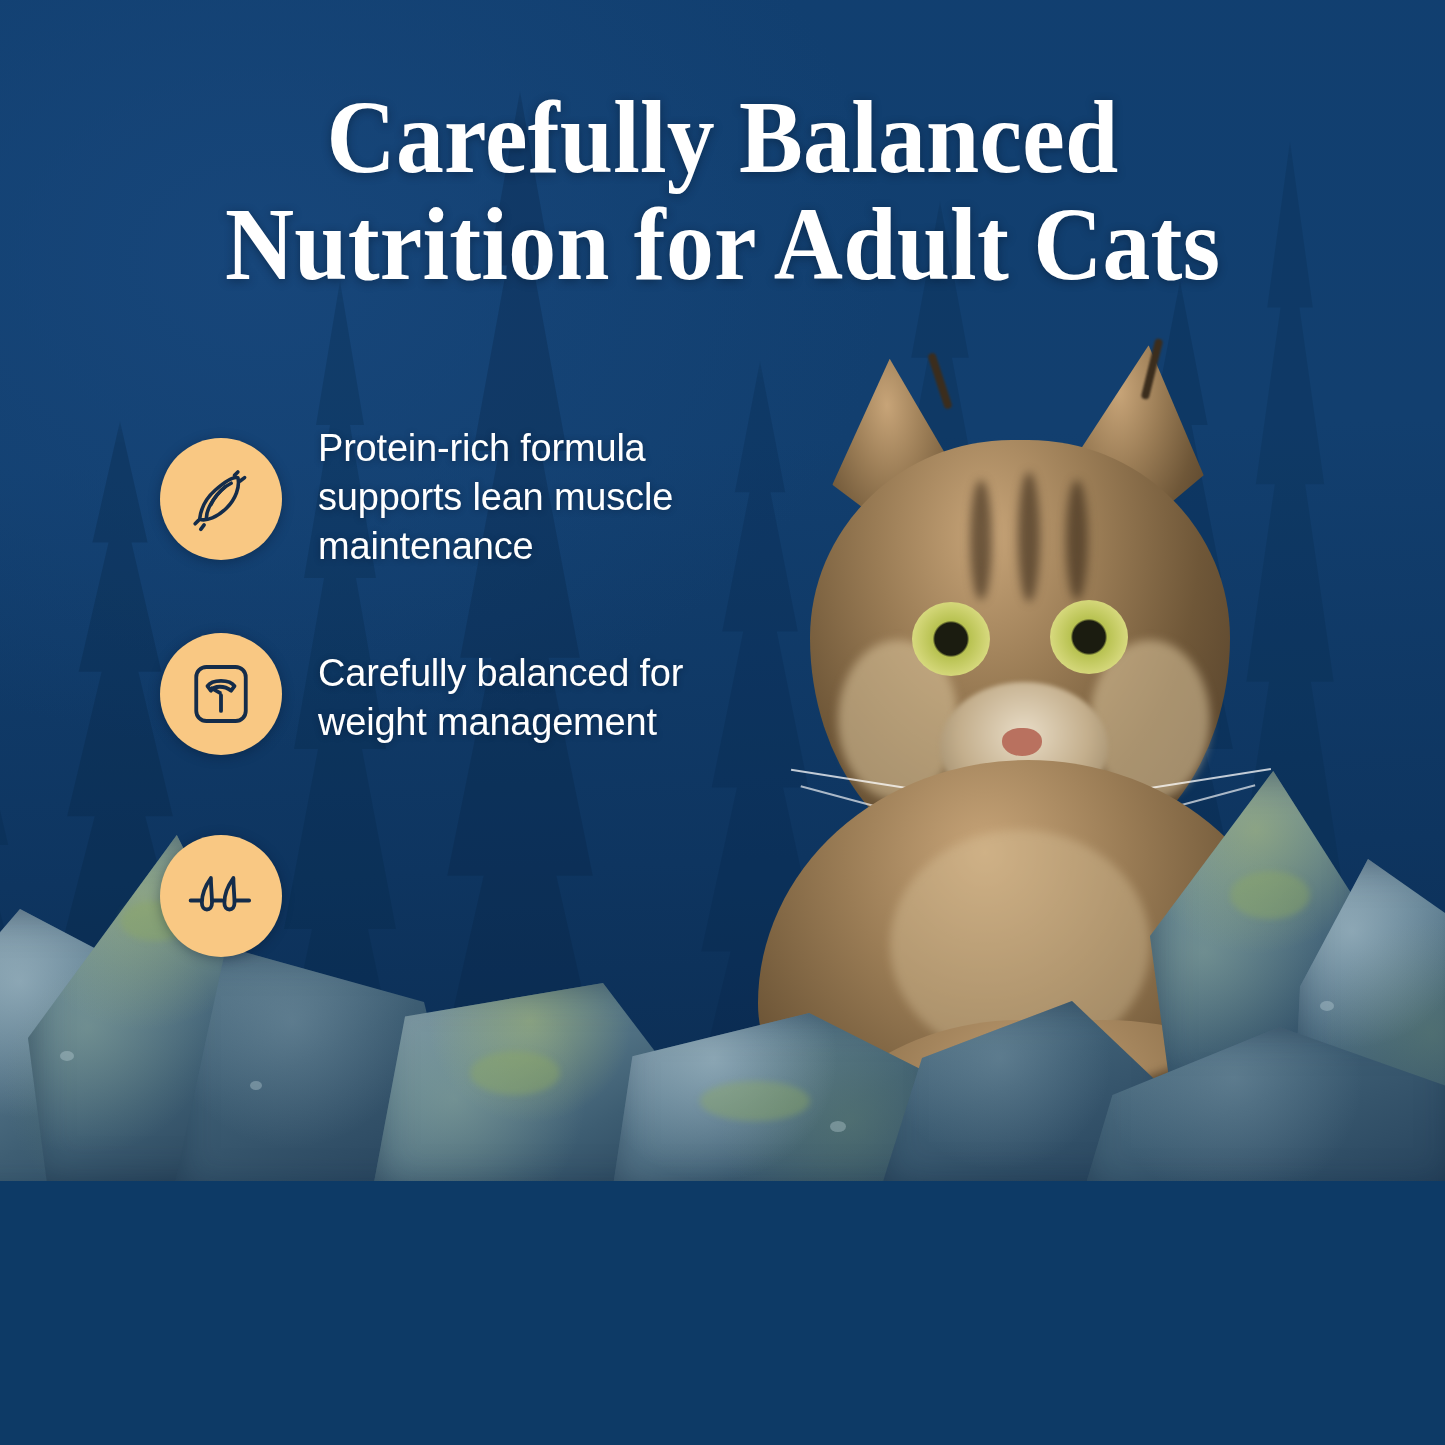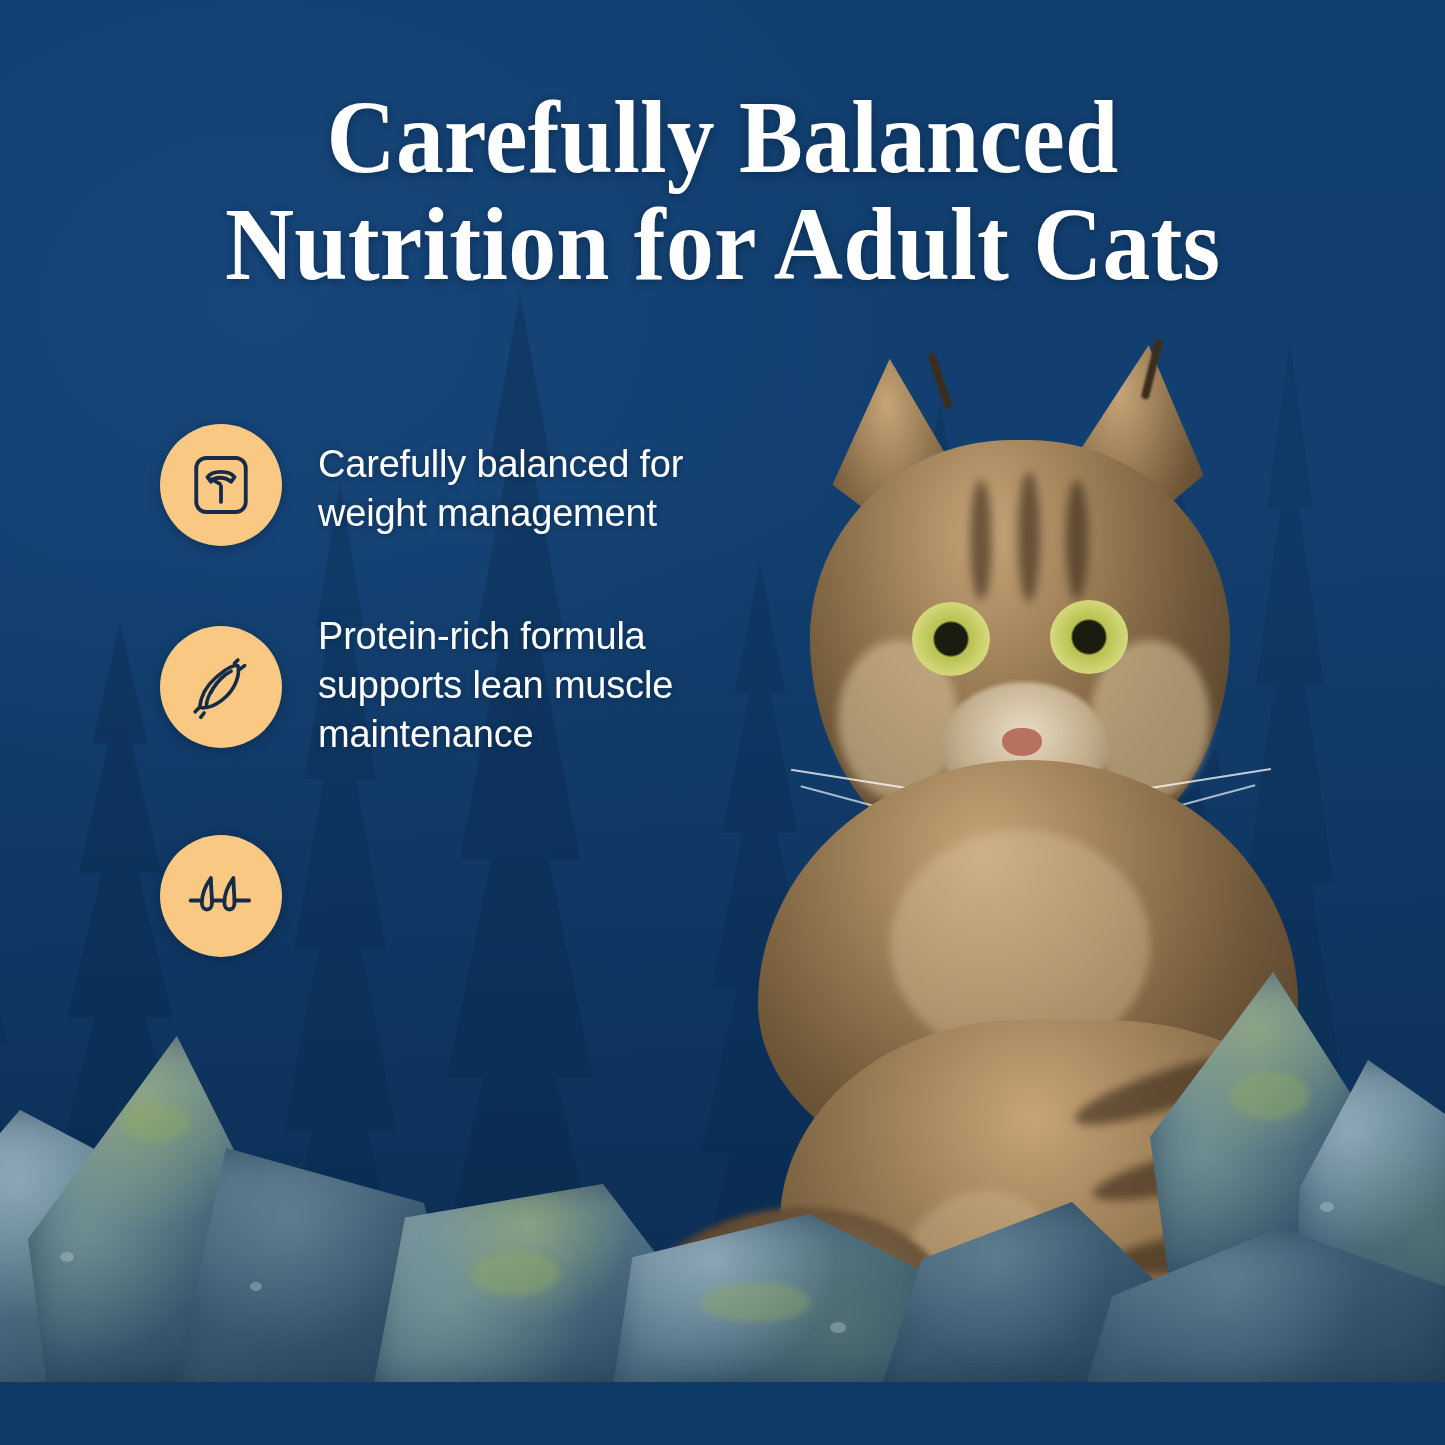--- a/index.html
+++ b/index.html
@@ -5,21 +5,21 @@
   * { margin:0; padding:0; box-sizing:border-box; }
   html,body { width:1445px; height:1445px; overflow:hidden; background:#0d3a66; }
 
   body {
     font-family:"Liberation Sans", sans-serif;
     -webkit-font-smoothing:antialiased;
   }
 
   #stage {
     position:relative;
-    width:1445px; height:1382px;
+    width:1445px; height:1181px;
     overflow:hidden;
     background:
       radial-gradient(ellipse 900px 700px at 18% 22%, #17467a 0%, rgba(23,70,122,0) 70%),
       linear-gradient(178deg, #113f70 0%, #123f6f 38%, #0e3560 72%, #0b2b4f 100%);
   }
 
   
   .forest { position:absolute; inset:0; overflow:hidden; pointer-events:none; }
   .tcone {
     position:absolute; bottom:0; left:50%; transform:translateX(-50%);
@@ -213,52 +213,52 @@
     <div class="speck" style="left:250px; top:330px; width:12px; height:9px;"></div>
     <div class="speck" style="left:830px; top:370px; width:16px; height:11px;"></div>
     <div class="speck" style="left:1320px;top:250px; width:14px; height:10px;"></div>
   </div>
 
   <h1 class="headline">Carefully Balanced
 Nutrition for Adult Cats</h1>
 
   <div class="features">
 
-    <div class="feature f1">
-      <div class="badge">
-        <span>
-          <svg width="72" height="72" viewBox="0 0 64 64" fill="none" stroke="#142c4a" stroke-width="3.4" stroke-linecap="round" stroke-linejoin="round">
-            <rect x="10" y="8" width="44" height="48" rx="9"></rect>
-            <path d="M20 25c4.2-6.2 19.8-6.2 24 0l-3 4c-6-4.6-15-4.6-18 0z"></path>
-            <path d="M24 27l7 4"></path>
-            <path d="M32 33v14"></path>
-          </svg>
-        </span>
-      </div>
-      <div class="ftext">Carefully balanced for
-weight management</div>
-    </div>
-
     <div class="feature f2">
       <div class="badge">
         <span>
           <svg width="72" height="72" viewBox="0 0 64 64" fill="none" stroke="#142c4a" stroke-width="3.2" stroke-linecap="round" stroke-linejoin="round">
             <path d="M47 13c2 8-2 19-10 27S19 52 13 50c1-9 6-19 14-26s16-12 20-11z"></path>
             <path d="M44 11l3-3M49 16l4-3"></path>
             <path d="M12 51l-3 3M17 55l-3 4"></path>
             <path d="M41 18c-6 3-12 9-16 15s-6 12-6 16"></path>
             <path d="M36 21c-5 4-10 10-13 16"></path>
           </svg>
         </span>
       </div>
       <div class="ftext">Protein-rich formula
 supports lean muscle
 maintenance</div>
     </div>
 
+    <div class="feature f1">
+      <div class="badge">
+        <span>
+          <svg width="72" height="72" viewBox="0 0 64 64" fill="none" stroke="#142c4a" stroke-width="3.4" stroke-linecap="round" stroke-linejoin="round">
+            <rect x="10" y="8" width="44" height="48" rx="9"></rect>
+            <path d="M20 25c4.2-6.2 19.8-6.2 24 0l-3 4c-6-4.6-15-4.6-18 0z"></path>
+            <path d="M24 27l7 4"></path>
+            <path d="M32 33v14"></path>
+          </svg>
+        </span>
+      </div>
+      <div class="ftext">Carefully balanced for
+weight management</div>
+    </div>
+
     <div class="feature f3">
       <div class="badge">
         <span>
           <svg width="72" height="72" viewBox="0 0 64 64" fill="none" stroke="#142c4a" stroke-width="3.4" stroke-linecap="round" stroke-linejoin="round">
             <path d="M23 16c-5 7-8 15-8 22 0 4 2 6 4.5 6s4.5-2 4.5-6c0-6-1-15-1-22z"></path>
             <path d="M43 16c-5 7-8 15-8 22 0 4 2 6 4.5 6s4.5-2 4.5-6c0-6-1-15-1-22z"></path>
             <path d="M5 36h9M25 36h8M45 36h12"></path>
           </svg>
         </span>
       </div>

